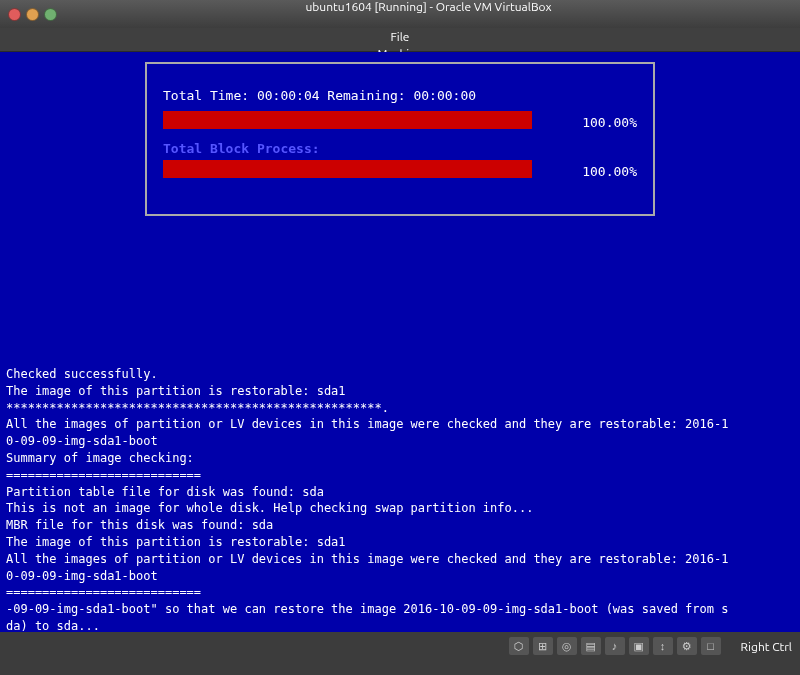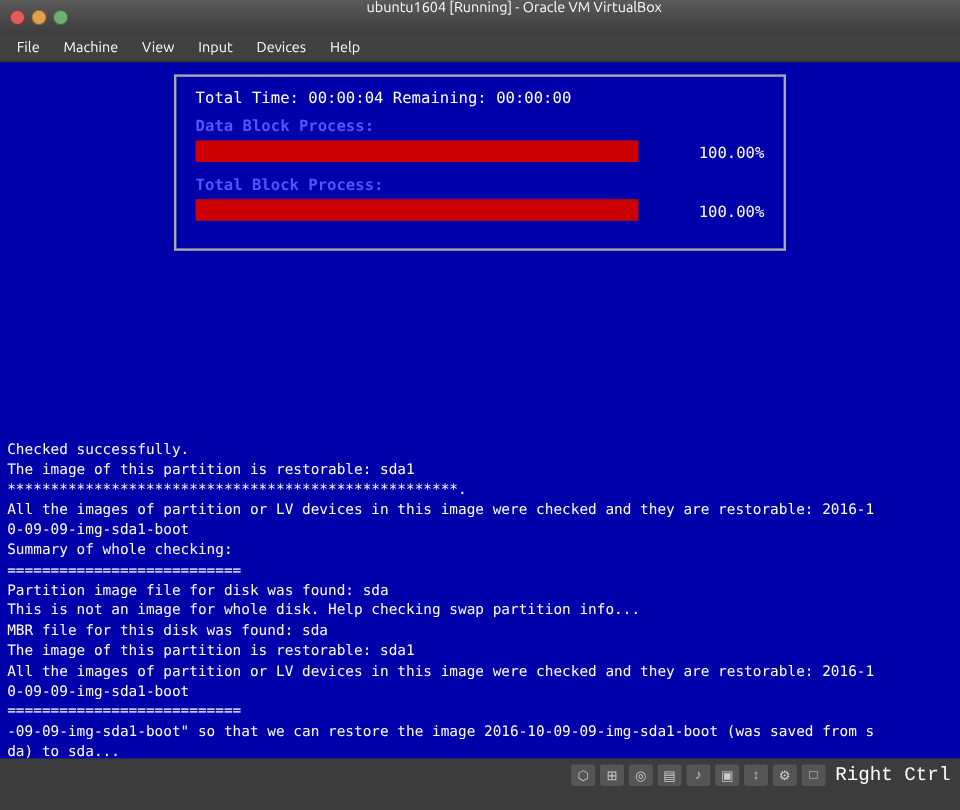--- a/index.html
+++ b/index.html
@@ -48,20 +48,21 @@
 
     
     .menu-bar {
       width: 100%;
       height: 24px;
       background: #404040;
       display: flex;
       align-items: center;
       padding: 0 4px;
       border-bottom: 1px solid #2a2a2a;
+      flex-direction: column;
     }
 
     .menu-item {
       color: #ffffff;
       font-size: 12px;
       padding: 2px 10px;
       cursor: pointer;
       border-radius: 3px;
     }
 
@@ -75,21 +76,21 @@
     }
 
     
     .progress-dialog {
       position: absolute;
       top: 10px;
       left: 145px;
       width: 510px;
       background: #0000aa;
       border: 2px solid #aaaaaa;
-      padding: 11px 16px;
+      padding: 24px 16px;
     }
 
     .progress-info {
       color: #ffffff;
       font-family: monospace;
       font-size: 13px;
       margin-bottom: 8px;
     }
 
     .progress-label {
@@ -170,23 +171,22 @@
       border-radius: 2px;
       display: inline-flex;
       align-items: center;
       justify-content: center;
       color: #ccc;
       font-size: 11px;
     }
 
     .status-right-ctrl {
       color: #ffffff;
-      font-size: 16px;
-      margin-left: 4px;
-      font-family: Liberation Mono, monospace;
+      font-size: 12px;
+      margin-left: 16px;
     }
   </style>
 </head>
 <body>
 
 <div class="title-bar">
   <div class="window-controls">
     <div class="window-btn btn-close"></div>
     <div class="window-btn btn-minimize"></div>
     <div class="window-btn btn-maximize"></div>
@@ -201,21 +201,20 @@
   <span class="menu-item">Input</span>
   <span class="menu-item">Devices</span>
   <span class="menu-item">Help</span>
 </div>
 
 <div class="vm-area">
 
   <div class="progress-dialog">
     <div class="progress-info">Total Time: 00:00:04 Remaining: 00:00:00</div>
 
-    <div class="progress-label">Data Block Process:</div>
     <div class="progress-row">
       <div class="progress-bar-container">
         <div class="progress-bar-fill" style="width:100%"></div>
       </div>
       <span class="progress-percent">100.00%</span>
     </div>
 
     <div class="progress-label">Total Block Process:</div>
     <div class="progress-row">
       <div class="progress-bar-container">
@@ -224,23 +223,23 @@
       <span class="progress-percent">100.00%</span>
     </div>
   </div>
 
   <div class="terminal-area" id="terminal-container">
   <div class="terminal-line">Checked successfully.</div>
       <div class="terminal-line">The image of this partition is restorable: sda1</div>
       <div class="terminal-line">****************************************************.</div>
       <div class="terminal-line">All the images of partition or LV devices in this image were checked and they are restorable: 2016-1</div>
       <div class="terminal-line">0-09-09-img-sda1-boot</div>
-      <div class="terminal-line">Summary of whole checking:</div>
+      <div class="terminal-line">Summary of image checking:</div>
       <div class="terminal-line">===========================</div>
-      <div class="terminal-line">Partition image file for disk was found: sda</div>
+      <div class="terminal-line">Partition table file for disk was found: sda</div>
       <div class="terminal-line">This is not an image for whole disk. Help checking swap partition info...</div>
       <div class="terminal-line">MBR file for this disk was found: sda</div>
       <div class="terminal-line">The image of this partition is restorable: sda1</div>
       <div class="terminal-line">All the images of partition or LV devices in this image were checked and they are restorable: 2016-1</div>
       <div class="terminal-line">0-09-09-img-sda1-boot</div>
       <div class="terminal-line">===========================</div>
       <div class="terminal-line">-09-09-img-sda1-boot" so that we can restore the image 2016-10-09-09-img-sda1-boot (was saved from s</div>
       <div class="terminal-line">da) to sda...</div>
       <div class="terminal-line">///NOTE/// If the restored OS is GNU/Linux, you might have to modify /etc/fstab and grub config file</div>
     </div>

